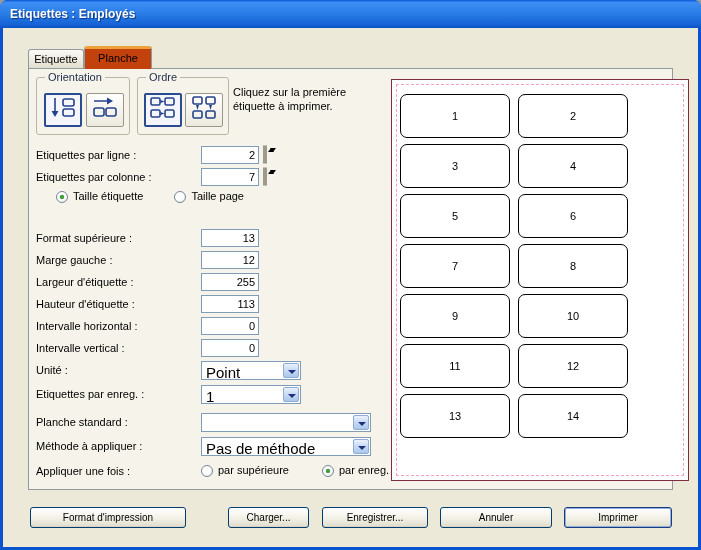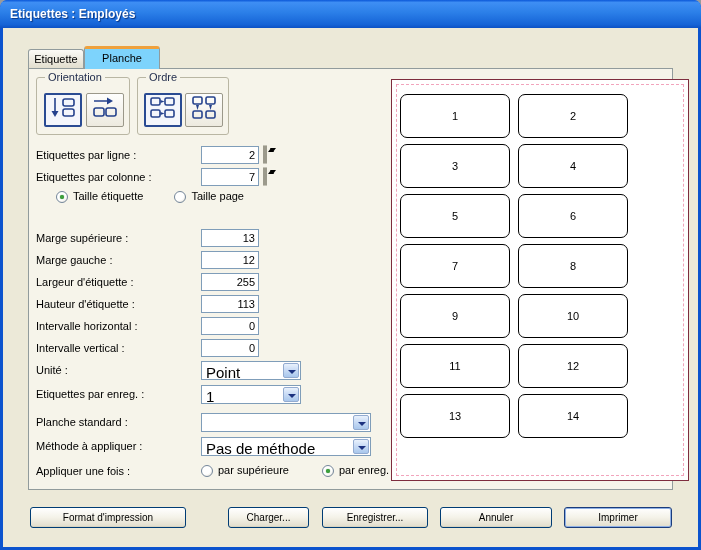--- a/index.html
+++ b/index.html
@@ -31,22 +31,22 @@
     position:absolute; font-size:11px; text-align:center;
     border:1px solid #919B9C; border-bottom:none;
     border-radius:3px 3px 0 0; cursor:default;
   }
   .tab-inactive {
     left:28px; top:49px; width:56px; height:19px; line-height:18px;
     background:linear-gradient(180deg,#FBFAF6,#E2DECE);
     z-index:1;
   }
   .tab-active {
-    left:84px; top:46px; width:76px; height:23px; line-height:19px;
-    background:#7dd3fc; border-top:3px solid #EFA13C;
+    left:84px; top:46px; width:68px; height:23px; line-height:19px;
+    background:#c2410c; border-top:3px solid #EFA13C;
     z-index:3;
   }
 
   
   .tabpage {
     position:absolute; left:28px; top:68px; width:645px; height:422px;
     background:#F6F4EA; border:1px solid #919B9C; z-index:2;
   }
 
   
@@ -258,20 +258,21 @@
             <rect class="ink" x="3" y="16" width="9" height="7" rx="1.5"></rect>
             <path class="inkfill" d="M6 10 L7.5 15 L9 10 Z"></path>
             <rect class="ink" x="16" y="2" width="9" height="7" rx="1.5"></rect>
             <rect class="ink" x="16" y="16" width="9" height="7" rx="1.5"></rect>
             <path class="inkfill" d="M19 10 L20.5 15 L22 10 Z"></path>
           </svg>
         </span>
       </div>
     </div>
 
+    <div class="hint">Cliquez sur la première étiquette à imprimer.</div>
 
     <span class="fl lbl-perline">Etiquettes par ligne :</span>
     <input class="num in-perline" value="2" style="">
     <span class="spinner sp-perline">
       <span class="spin-btn up"></span>
       <span class="spin-btn dn"></span>
     </span>
 
     <span class="fl lbl-percol">Etiquettes par colonne :</span>
     <input class="num in-percol" value="7" style="">
@@ -279,21 +280,21 @@
       <span class="spin-btn up"></span>
       <span class="spin-btn dn"></span>
     </span>
 
     <div class="row-size">
       <span class="radio checked"></span><span class="opt-label">Taille étiquette</span>
       <span class="opt2"><span class="radio"></span><span class="opt-label">Taille page</span></span>
     </div>
 
 
-    <span class="fl lbl-mtop">Marge supérieure :</span>
+    <span class="fl lbl-mtop">Format supérieure :</span>
     <input class="num in-mtop" value="13" style="">
 
     <span class="fl lbl-mleft">Marge gauche :</span>
     <input class="num in-mleft" value="12" style="">
 
     <span class="fl lbl-lw">Largeur d'étiquette :</span>
     <input class="num in-lw" value="255" style="">
 
     <span class="fl lbl-lh">Hauteur d'étiquette :</span>
     <input class="num in-lh" value="113" style="">

